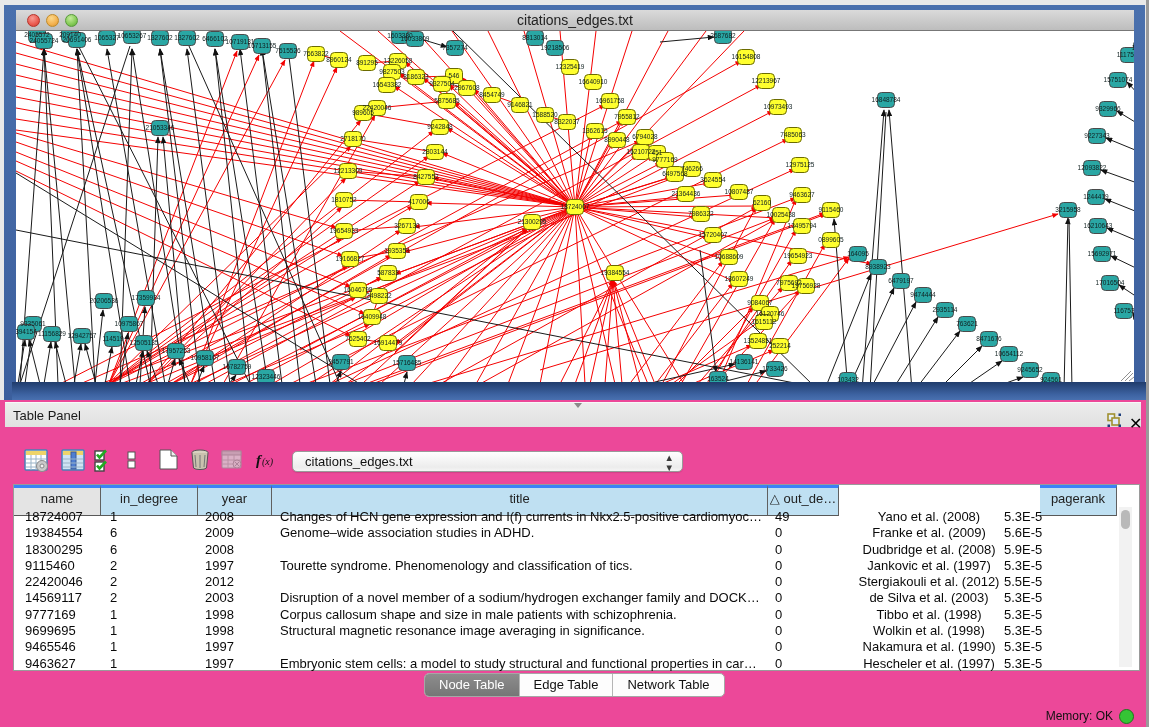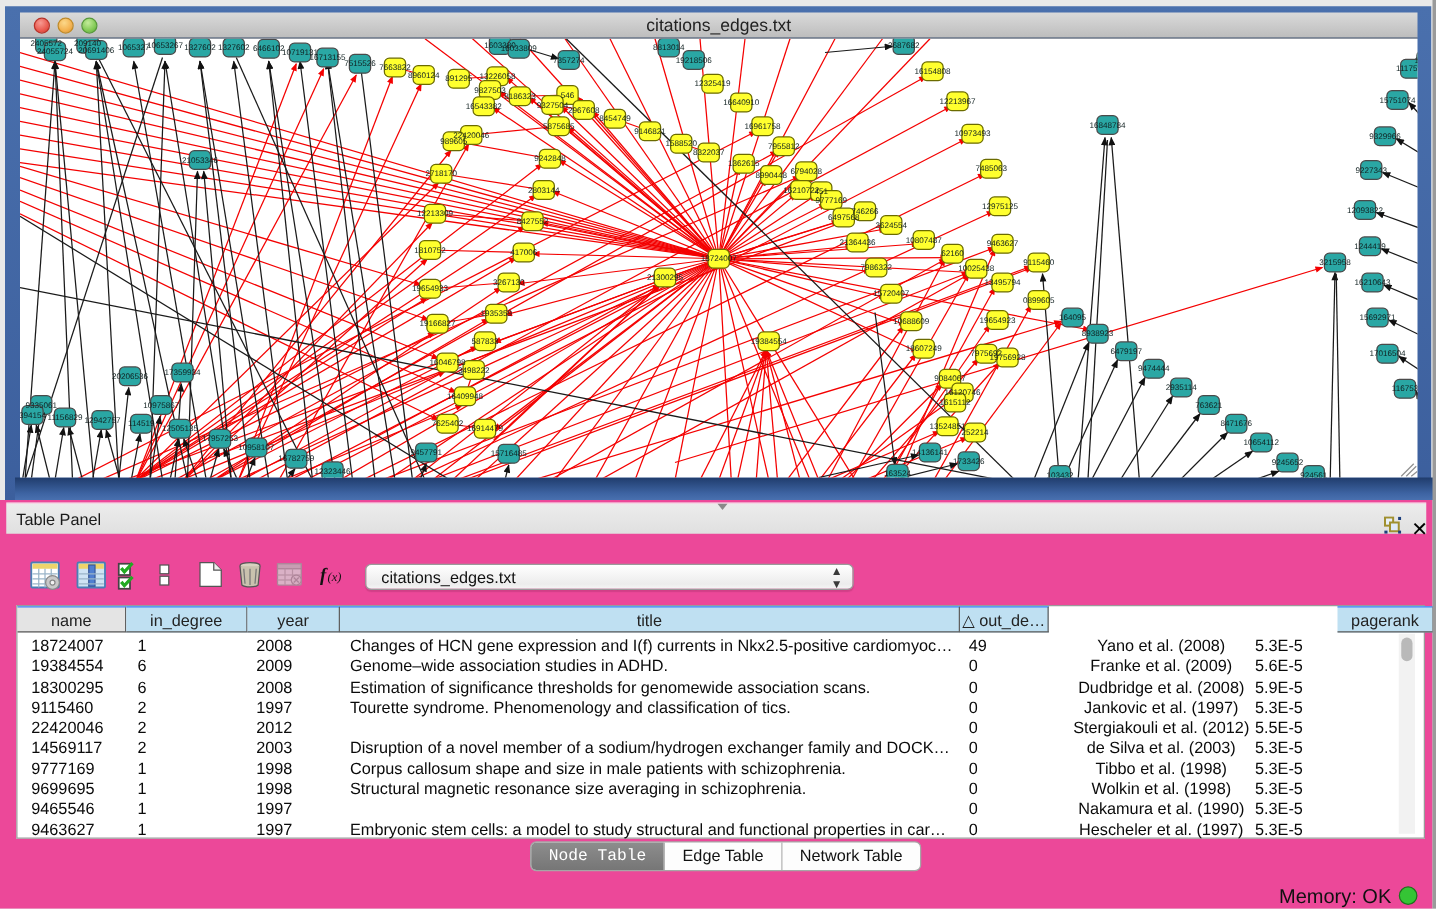--- a/index.html
+++ b/index.html
@@ -21,34 +21,34 @@
 #grab{position:absolute;left:569px;top:0px;width:0;height:0;border-left:4px solid transparent;border-right:4px solid transparent;border-top:5px solid #8a8a8a}
 #pfloat{position:absolute;left:1102px;top:10px;width:14px;height:14px}
 #pclose{position:absolute;left:1124px;top:11px;width:13px;height:13px}
 
 #toolbar{position:absolute;left:5px;top:27px;width:1136px;height:53px}
 #combo{position:absolute;left:287px;top:24px;width:391px;height:21px;background:linear-gradient(#fff,#ececec 80%,#f5f5f5);border:1px solid #9a9a9a;border-radius:5px;font-size:13px;color:#111;line-height:19px;padding-left:12px;box-shadow:0 1px 1px rgba(0,0,0,0.12)}
 #combo .ar{position:absolute;right:8px;top:1px;font-size:9.5px;color:#3a3a3a;line-height:9.5px;letter-spacing:0}
 
 #tbl{position:absolute;left:13px;top:84px;width:1127px;height:187px;background:#fff;border:1px solid #9a9a9a}
 #thead{position:absolute;left:0;top:0;width:1083px;height:21px;font-size:13px;color:#222}
-#thead div{position:absolute;top:0;height:21px;background:#bfe0f2;border-right:1px solid #606060;border-top:1px solid #3b82f6;border-bottom:1px solid #585858;text-align:center;line-height:21px}
+#thead div{position:absolute;top:0;height:31px;background:#bfe0f2;border-right:1px solid #606060;border-top:3px solid #3b82f6;border-bottom:1px solid #585858;text-align:center;line-height:21px}
 #tbody{position:absolute;left:0;top:24px;width:1083px;font-size:13px;color:#0a0a0a}
 .tr{position:relative;height:16.3px;line-height:16.3px;white-space:nowrap}
 .tr div{position:absolute;top:0;overflow:hidden}
 .c0{left:11px}.c1{left:96px}.c2{left:191px}.c3{left:266px;width:490px}.c4{left:761px}
 .c5{left:825px;width:180px;text-align:center}.c6{left:990px}
 #vsb{position:absolute;left:1105px;top:22px;width:13px;height:160px;background:#f2f2f2}
 #vsb .th{position:absolute;left:2px;top:3px;width:9px;height:19px;background:#b9b9b9;border-radius:5px}
 
 #tabs{position:absolute;left:424px;top:273px;height:24px;background:#fdfdfd;border:1px solid #a6a6a6;border-radius:5px;font-size:13px;color:#111;display:flex}
 #tabs div{padding:0 14px;line-height:22px}
-#tabs .sel{background:linear-gradient(#8d8d8d,#767676);color:#fff;border-radius:4px 0 0 4px;font-family:Liberation Mono, monospace;}
+#tabs .sel{background:linear-gradient(#8d8d8d,#767676);color:#fff;border-radius:4px 0 0 4px;}
 #tabs .sep{padding:0;width:1px;background:#b5b5b5}
-#mem{position:absolute;right:33px;top:309px;font-size:16px;color:#111}
+#mem{position:absolute;right:33px;top:309px;font-size:12px;color:#111}
 #dot{position:absolute;right:12px;top:309px;width:15px;height:15px;border-radius:50%;background:#35c435;border:1.5px solid #1c741c}
 </style></head><body>
 <div id="stage">
 <div id="win"></div>
 <div id="winb"></div>
 <div id="tbar">
       <div id="title">citations_edges.txt</div>
     </div>
 <div class="tl" id="tl1"></div>
     <div class="tl" id="tl2"></div>
@@ -670,21 +670,21 @@
   </svg>
   <div id="combo">citations_edges.txt<span class="ar">▲<br>▼</span></div>
  </div>
  <div id="tbl">
   <div id="thead">
    <div style="left:0;width:87px;background:#e4e4e4">name</div>
    <div style="left:87px;width:97px">in_degree</div>
    <div style="left:184px;width:74px">year</div>
    <div style="left:258px;width:496px">title</div>
    <div style="left:754px;width:71px">△ out_de…</div>
-   <div style="left:1056px;width:77px">pagerank</div>
+   <div style="left:1026px;width:77px">pagerank</div>
   </div>
   <div id="tbody">
           <div class="tr">
             <div class="c0">18724007</div>
             <div class="c1">1</div>
             <div class="c2">2008</div>
             <div class="c3">Changes of HCN gene expression and I(f) currents in Nkx2.5-positive cardiomyoc…</div>
             <div class="c4">49</div>
             <div class="c5">Yano et al. (2008)</div>
             <div class="c6">5.3E-5</div>
@@ -695,21 +695,20 @@
             <div class="c2">2009</div>
             <div class="c3">Genome–wide association studies in ADHD.</div>
             <div class="c4">0</div>
             <div class="c5">Franke et al. (2009)</div>
             <div class="c6">5.6E-5</div>
           </div>
 <div class="tr">
             <div class="c0">18300295</div>
             <div class="c1">6</div>
             <div class="c2">2008</div>
-            <div class="c3">Estimation of significance thresholds for genomewide association scans.</div>
             <div class="c4">0</div>
             <div class="c5">Dudbridge et al. (2008)</div>
             <div class="c6">5.9E-5</div>
           </div>
 <div class="tr">
             <div class="c0">9115460</div>
             <div class="c1">2</div>
             <div class="c2">1997</div>
             <div class="c3">Tourette syndrome. Phenomenology and classification of tics.</div>
             <div class="c4">0</div>
@@ -739,21 +738,21 @@
             <div class="c2">1998</div>
             <div class="c3">Corpus callosum shape and size in male patients with schizophrenia.</div>
             <div class="c4">0</div>
             <div class="c5">Tibbo et al. (1998)</div>
             <div class="c6">5.3E-5</div>
           </div>
 <div class="tr">
             <div class="c0">9699695</div>
             <div class="c1">1</div>
             <div class="c2">1998</div>
-            <div class="c3">Structural magnetic resonance size averaging in schizophrenia.</div>
+            <div class="c3">Structural magnetic resonance image averaging in significance.</div>
             <div class="c4">0</div>
             <div class="c5">Wolkin et al. (1998)</div>
             <div class="c6">5.3E-5</div>
           </div>
 <div class="tr">
             <div class="c0">9465546</div>
             <div class="c1">1</div>
             <div class="c2">1997</div>
             <div class="c4">0</div>
             <div class="c5">Nakamura et al. (1990)</div>

